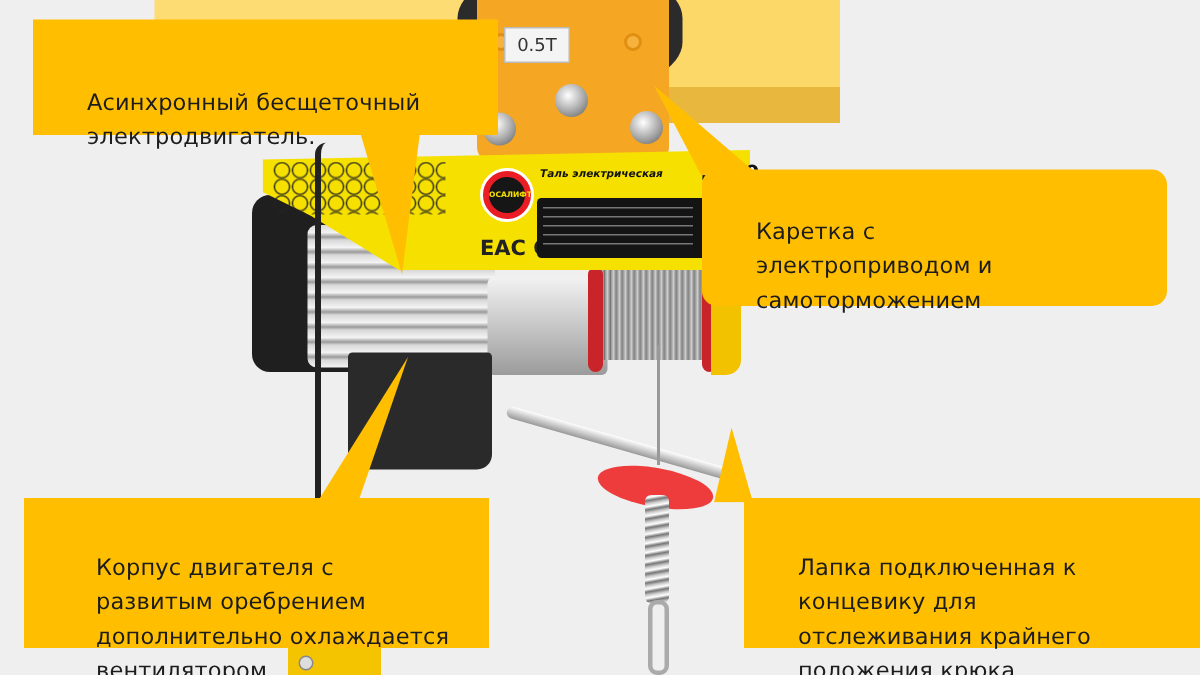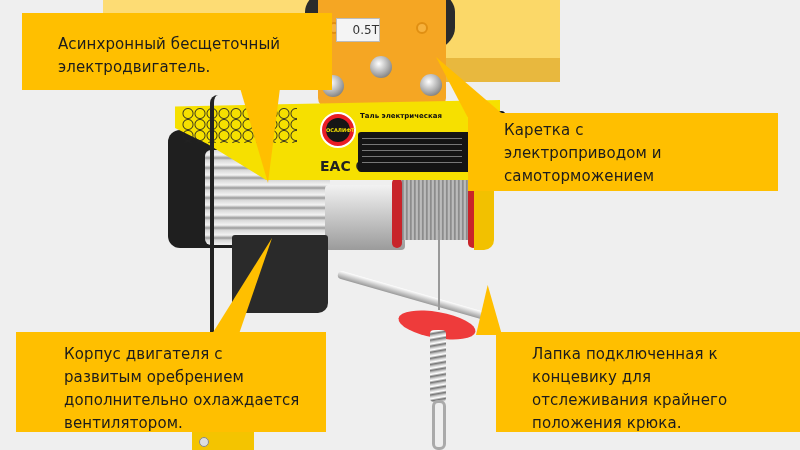--- a/index.html
+++ b/index.html
@@ -7,59 +7,59 @@
   body { font-family: "DejaVu Sans", sans-serif; position: relative; }
   .stage { position: absolute; left: 0; top: 0; width: 800px; height: 450px; background: #efefef; overflow: hidden; }
   .beam-right { position: absolute; left: 440px; top: 0; width: 120px; height: 82px; background: #fbd868; }
   .beam-edge { position: absolute; left: 440px; top: 58px; width: 120px; height: 24px; background: #e8b83e; }
   .beam-top { position: absolute; left: 103px; top: 0; width: 457px; height: 70px; background: #fddc74; }
 
   
   .wheel { position: absolute; left: 305px; top: -20px; width: 150px; height: 80px; border-radius: 40%; background: #2b2b2b; }
   .trolley { position: absolute; left: 318px; top: 0; width: 128px; height: 108px; background: #f5a623; border-radius: 0 0 10px 10px; }
   .trolley-hole { position: absolute; width: 12px; height: 12px; border-radius: 50%; border: 2px solid #e08f12; background: #f7b23d; }
-  .plate { position: absolute; left: 336px; top: 18px; width: 44px; height: 24px; background: #f4f4f4; border: 1px solid #bbb; font-size: 12px; color: #333; text-align: right; line-height: 22px; font-family: "DejaVu Sans", sans-serif; }
+  .plate { position: absolute; left: 336px; top: 18px; width: 44px; height: 24px; background: #f4f4f4; border: 1px solid #bbb; font-size: 12px; color: #333; text-align: center; line-height: 22px; font-family: "DejaVu Sans", sans-serif; }
   .bolt { position: absolute; width: 22px; height: 22px; border-radius: 50%; background: radial-gradient(circle at 40% 35%, #ffffff, #a7a7a7 55%, #5a5a5a); }
 
   
   .motor-cap { position: absolute; left: 168px; top: 130px; width: 80px; height: 118px; background: #1f1f1f; border-radius: 12px 4px 4px 12px; }
   .motor { position: absolute; left: 205px; top: 150px; width: 125px; height: 95px; background: repeating-linear-gradient(180deg, #d8d8d8 0px, #f3f3f3 5px, #9a9a9a 8px, #d8d8d8 10px); border-radius: 6px; }
   .drum-hub { position: absolute; left: 325px; top: 185px; width: 80px; height: 65px; background: linear-gradient(180deg,#f2f2f2,#9b9b9b); border-radius: 4px; }
   .drum { position: absolute; left: 395px; top: 180px; width: 80px; height: 60px; background: repeating-linear-gradient(90deg,#888 0,#ccc 2px,#777 4px); }
   .flange-l { position: absolute; left: 392px; top: 178px; width: 10px; height: 70px; background: #c8242a; border-radius: 5px; }
   .flange-r { position: absolute; left: 468px; top: 178px; width: 10px; height: 70px; background: #c8242a; border-radius: 5px; }
   .side-yellow { position: absolute; left: 474px; top: 168px; width: 20px; height: 82px; background: #f2c100; border-radius: 0 10px 10px 0; }
   .cover { position: absolute; left: 175px; top: 100px; width: 325px; height: 80px; background: #f6e000; clip-path: polygon(0 8%, 100% 0, 100% 100%, 28% 100%, 10% 55%, 0 35%); }
   .hex { position: absolute; left: 182px; top: 108px; width: 115px; height: 35px; background-image: radial-gradient(circle, transparent 4px, #222 5px, transparent 6px); background-size: 12px 11px; opacity: .85; }
   .logo { position: absolute; left: 320px; top: 112px; width: 36px; height: 36px; border-radius: 50%; background: #ea1d25; border: 2px solid #fff; }
   .logo-inner { position: absolute; left: 4px; top: 4px; width: 24px; height: 24px; border-radius: 50%; background: #161616; color: #f6e000; font-size: 5px; line-height: 24px; text-align: center; font-weight: bold; }
   .cert { position: absolute; left: 320px; top: 158px; font-size: 14px; color: #222; font-weight: bold; }
-  .label-title { position: absolute; left: 360px; top: 112px; font-size: 7px; font-weight: bold; color: #111; }
+  .label-title { position: absolute; left: 360px; top: 112px; font-size: 7px; font-weight: bold; color: #111; font-style: italic; }
   .label-model { position: absolute; left: 467px; top: 108px; font-size: 14px; font-weight: bold; color: #111; }
   .spec-box { position: absolute; left: 358px; top: 132px; width: 125px; height: 40px; background: #141414; border-radius: 3px; }
   .spec-line { position: absolute; left: 362px; height: 1px; width: 100px; background: #777; }
   .fanbox { position: absolute; left: 232px; top: 235px; width: 96px; height: 78px; background: #2a2a2a; border-radius: 3px 3px 10px 10px; }
   .cable { position: absolute; left: 210px; top: 95px; width: 8px; height: 340px; border-left: 4px solid #222; border-radius: 40px 0 0 0; }
   .lever { position: absolute; left: 338px; top: 270px; width: 160px; height: 8px; background: linear-gradient(180deg,#fff,#999); transform: rotate(16deg); transform-origin: left center; border-radius: 4px; }
   .rope { position: absolute; left: 438px; top: 230px; width: 2px; height: 80px; background: #999; }
   .disc { position: absolute; left: 398px; top: 312px; width: 78px; height: 26px; border-radius: 50%; background: #ee3b3b; transform: rotate(10deg); }
   .spring { position: absolute; left: 430px; top: 330px; width: 16px; height: 72px; background: repeating-linear-gradient(170deg, #ccc 0, #fff 2px, #777 4px, #ccc 6px); border-radius: 4px; }
   .hook { position: absolute; left: 432px; top: 400px; width: 14px; height: 50px; border: 3px solid #aaa; border-radius: 6px; }
   .column { position: absolute; left: 192px; top: 430px; width: 62px; height: 20px; background: #f4c400; }
   .column-lock { position: absolute; left: 199px; top: 437px; width: 10px; height: 10px; border-radius: 50%; background: #ddd; border: 1px solid #888; }
 
   
   .callout { position: absolute; background: #ffbf00; color: #1c1c1c; font-family: "DejaVu Sans", sans-serif; font-size: 15px; line-height: 23px; letter-spacing: 0.1px; }
-  .callout p { white-space: pre-line; }
+  .callout p { white-space: pre-line; margin-top: 24px; }
   .ptr { position: absolute; background: #ffbf00; }
 
   #callout-motor { left: 22px; top: 13px; width: 310px; height: 77px; padding: 20px 0 0 36px; }
   #ptr-motor { left: 240px; top: 88px; width: 40px; height: 95px; clip-path: polygon(0 0, 100% 0, 70% 100%); }
 
-  #callout-carriage { left: 468px; top: 113px; width: 310px; height: 78px; padding: 6px 0 0 36px; }
+  #callout-carriage { left: 468px; top: 113px; width: 310px; height: 91px; padding: 6px 0 0 36px; border-radius: 10px; }
   #ptr-carriage { left: 436px; top: 57px; width: 70px; height: 60px; clip-path: polygon(0 0, 100% 100%, 45% 100%); }
 
   #callout-housing { left: 16px; top: 332px; width: 310px; height: 100px; padding: 11px 0 0 48px; }
   #ptr-housing { left: 212px; top: 238px; width: 60px; height: 96px; clip-path: polygon(100% 0, 45% 100%, 0 100%); }
 
   #callout-paw { left: 496px; top: 332px; width: 310px; height: 100px; padding: 11px 0 0 36px; }
   #ptr-paw { left: 476px; top: 285px; width: 26px; height: 50px; clip-path: polygon(45% 0, 100% 100%, 0 100%); }
 </style>
 </head>
 <body>

